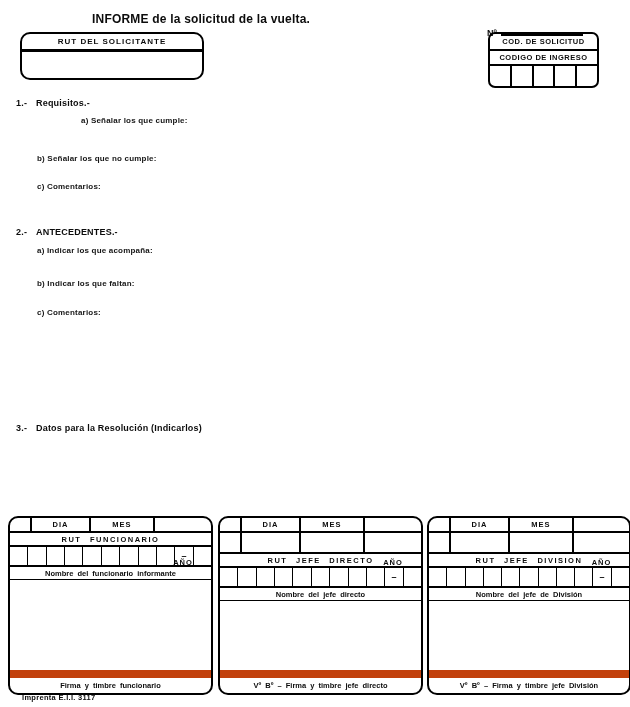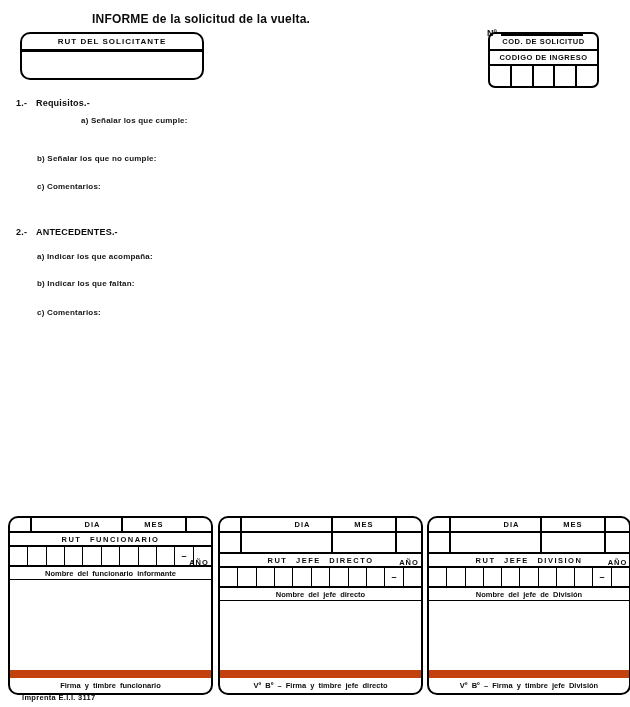--- a/index.html
+++ b/index.html
@@ -34,21 +34,21 @@
   .sec-head .num{display:inline-block;width:20px;}
   .sec-item{font-size:8px;font-weight:bold;white-space:nowrap;letter-spacing:.2px;color:#151515;}
 
   
   .sigbox{top:516px;width:201px;height:175px;border:2px solid #000;border-radius:10px;overflow:hidden;
     display:flex;flex-direction:column;background:#fff;}
   .drow{display:flex;flex:0 0 auto;}
   .dc{border-right:2px solid #000;display:flex;align-items:center;justify-content:center;}
   .dc:last-child{border-right:none;}
   .c0{width:20px;flex:0 0 auto;}
-  .c1{width:57px;flex:0 0 auto;padding-left:32px;}
+  .c1{width:57px;flex:0 0 auto;}
   .c2{width:62px;flex:0 0 auto;}
   .c3{flex:1;margin-top:44px;}
   .dhead{height:13px;border-bottom:2px solid #000;font-size:7.5px;font-weight:bold;letter-spacing:1px;}
   .dval{height:19px;border-bottom:2px solid #000;font-size:8px;font-weight:bold;}
   .rlabel{height:12px;border-bottom:2px solid #000;display:flex;align-items:center;justify-content:center;
     font-size:7.5px;font-weight:bold;letter-spacing:1.5px;word-spacing:5px;flex:0 0 auto;}
   .rcells{height:18px;border-bottom:2px solid #000;display:flex;flex:0 0 auto;}
   .rc{flex:1;border-right:1.5px solid #000;display:flex;align-items:center;justify-content:center;
     font-size:9px;font-weight:bold;}
   .rc:last-child{border-right:none;}
@@ -89,24 +89,27 @@
   <div class="abs sec-head" style="left:16px;top:98px;">
     <span class="num">1.-</span><span>Requisitos.-</span>
   </div>
   <div class="abs sec-item" style="left:37px;top:116px;margin-left:44px;">a) Señalar los que cumple:</div>
   <div class="abs sec-item" style="left:37px;top:154px;">b) Señalar los que  no  cumple:</div>
   <div class="abs sec-item" style="left:37px;top:182px;">c) Comentarios:</div>
 
   <div class="abs sec-head" style="left:16px;top:227px;">
     <span class="num">2.-</span><span>ANTECEDENTES.-</span>
   </div>
-  <div class="abs sec-item" style="left:37px;top:252px;">a) Indicar los que acompaña:</div>
+  <div class="abs sec-item" style="left:37px;top:246px;">a) Indicar los que acompaña:</div>
   <div class="abs sec-item" style="left:37px;top:279px;">b) Indicar los que faltan:</div>
   <div class="abs sec-item" style="left:37px;top:308px;">c) Comentarios:</div>
 
+  <div class="abs sec-head" style="left:16px;top:423px;">
+    <span class="num">3.-</span><span>Datos para la Resolución  (Indicarlos)</span>
+  </div>
 
   <div class="abs sigbox" style="left:8px;">
     <div class="drow dhead">
       <div class="dc c0"></div>
       <div class="dc c1">DIA</div>
       <div class="dc c2">MES</div>
       <div class="dc c3">AÑO</div>
     </div>
     <div class="rlabel">RUT  FUNCIONARIO</div>
     <div class="rcells">

